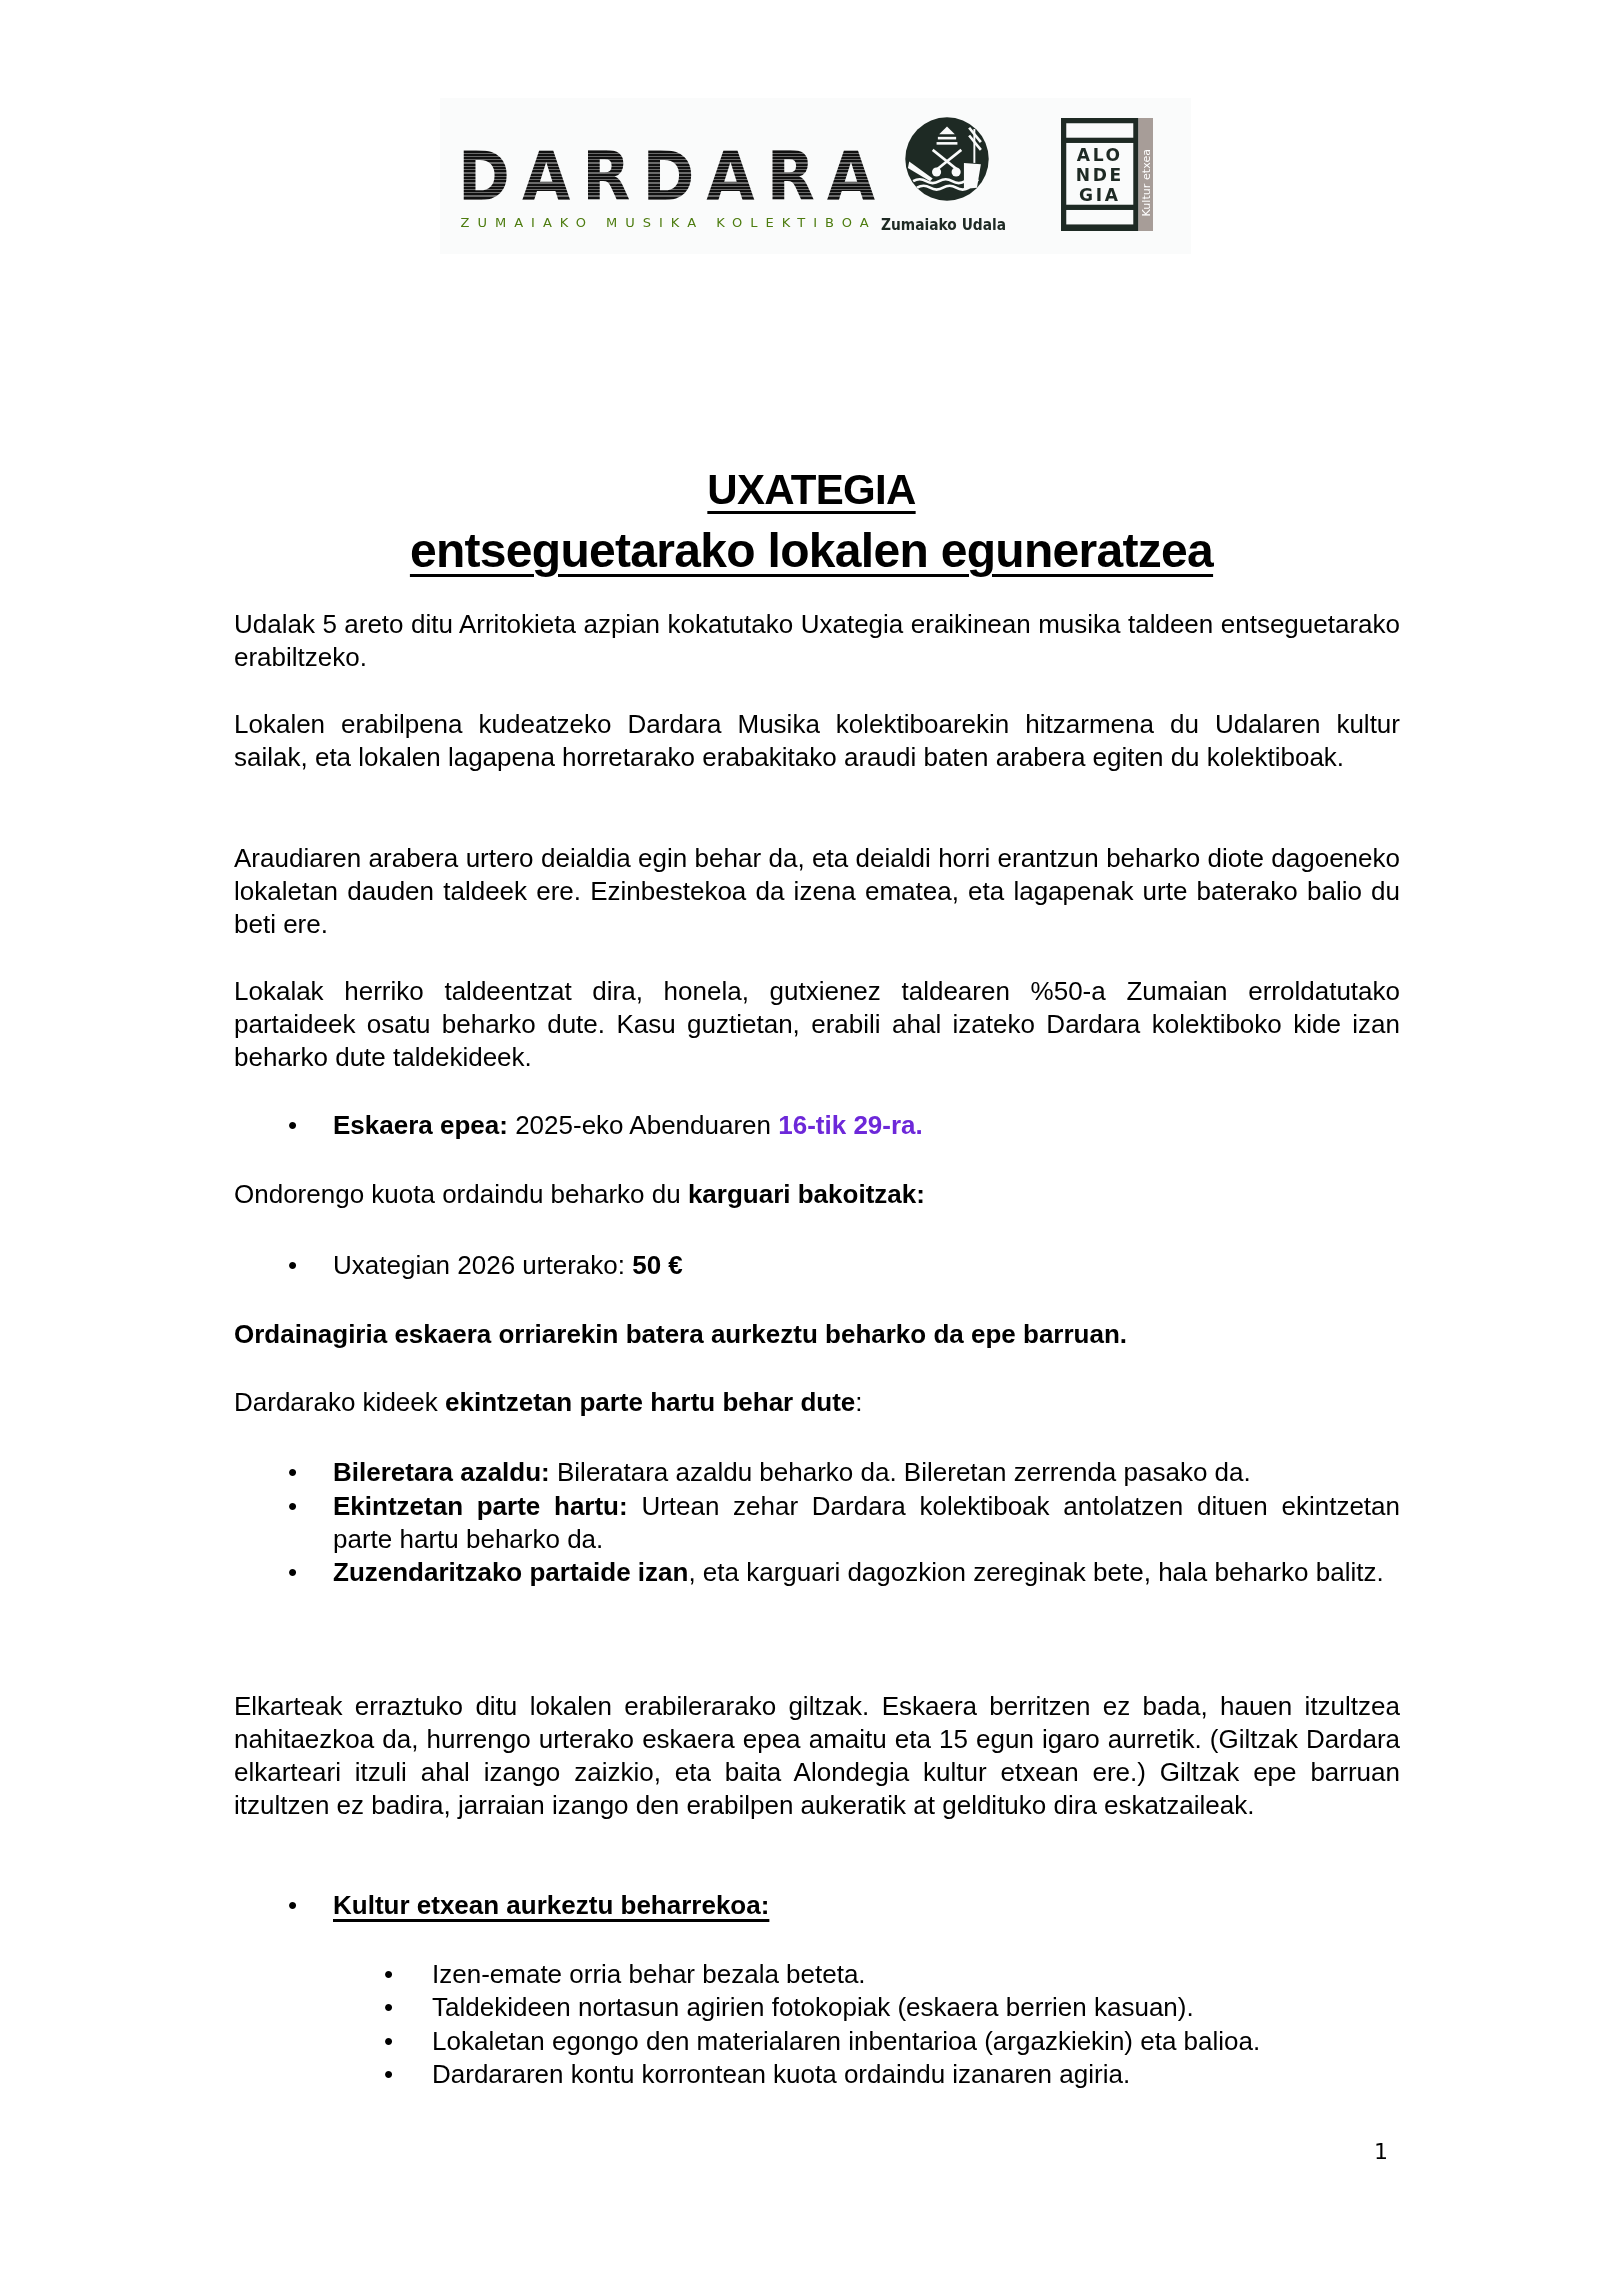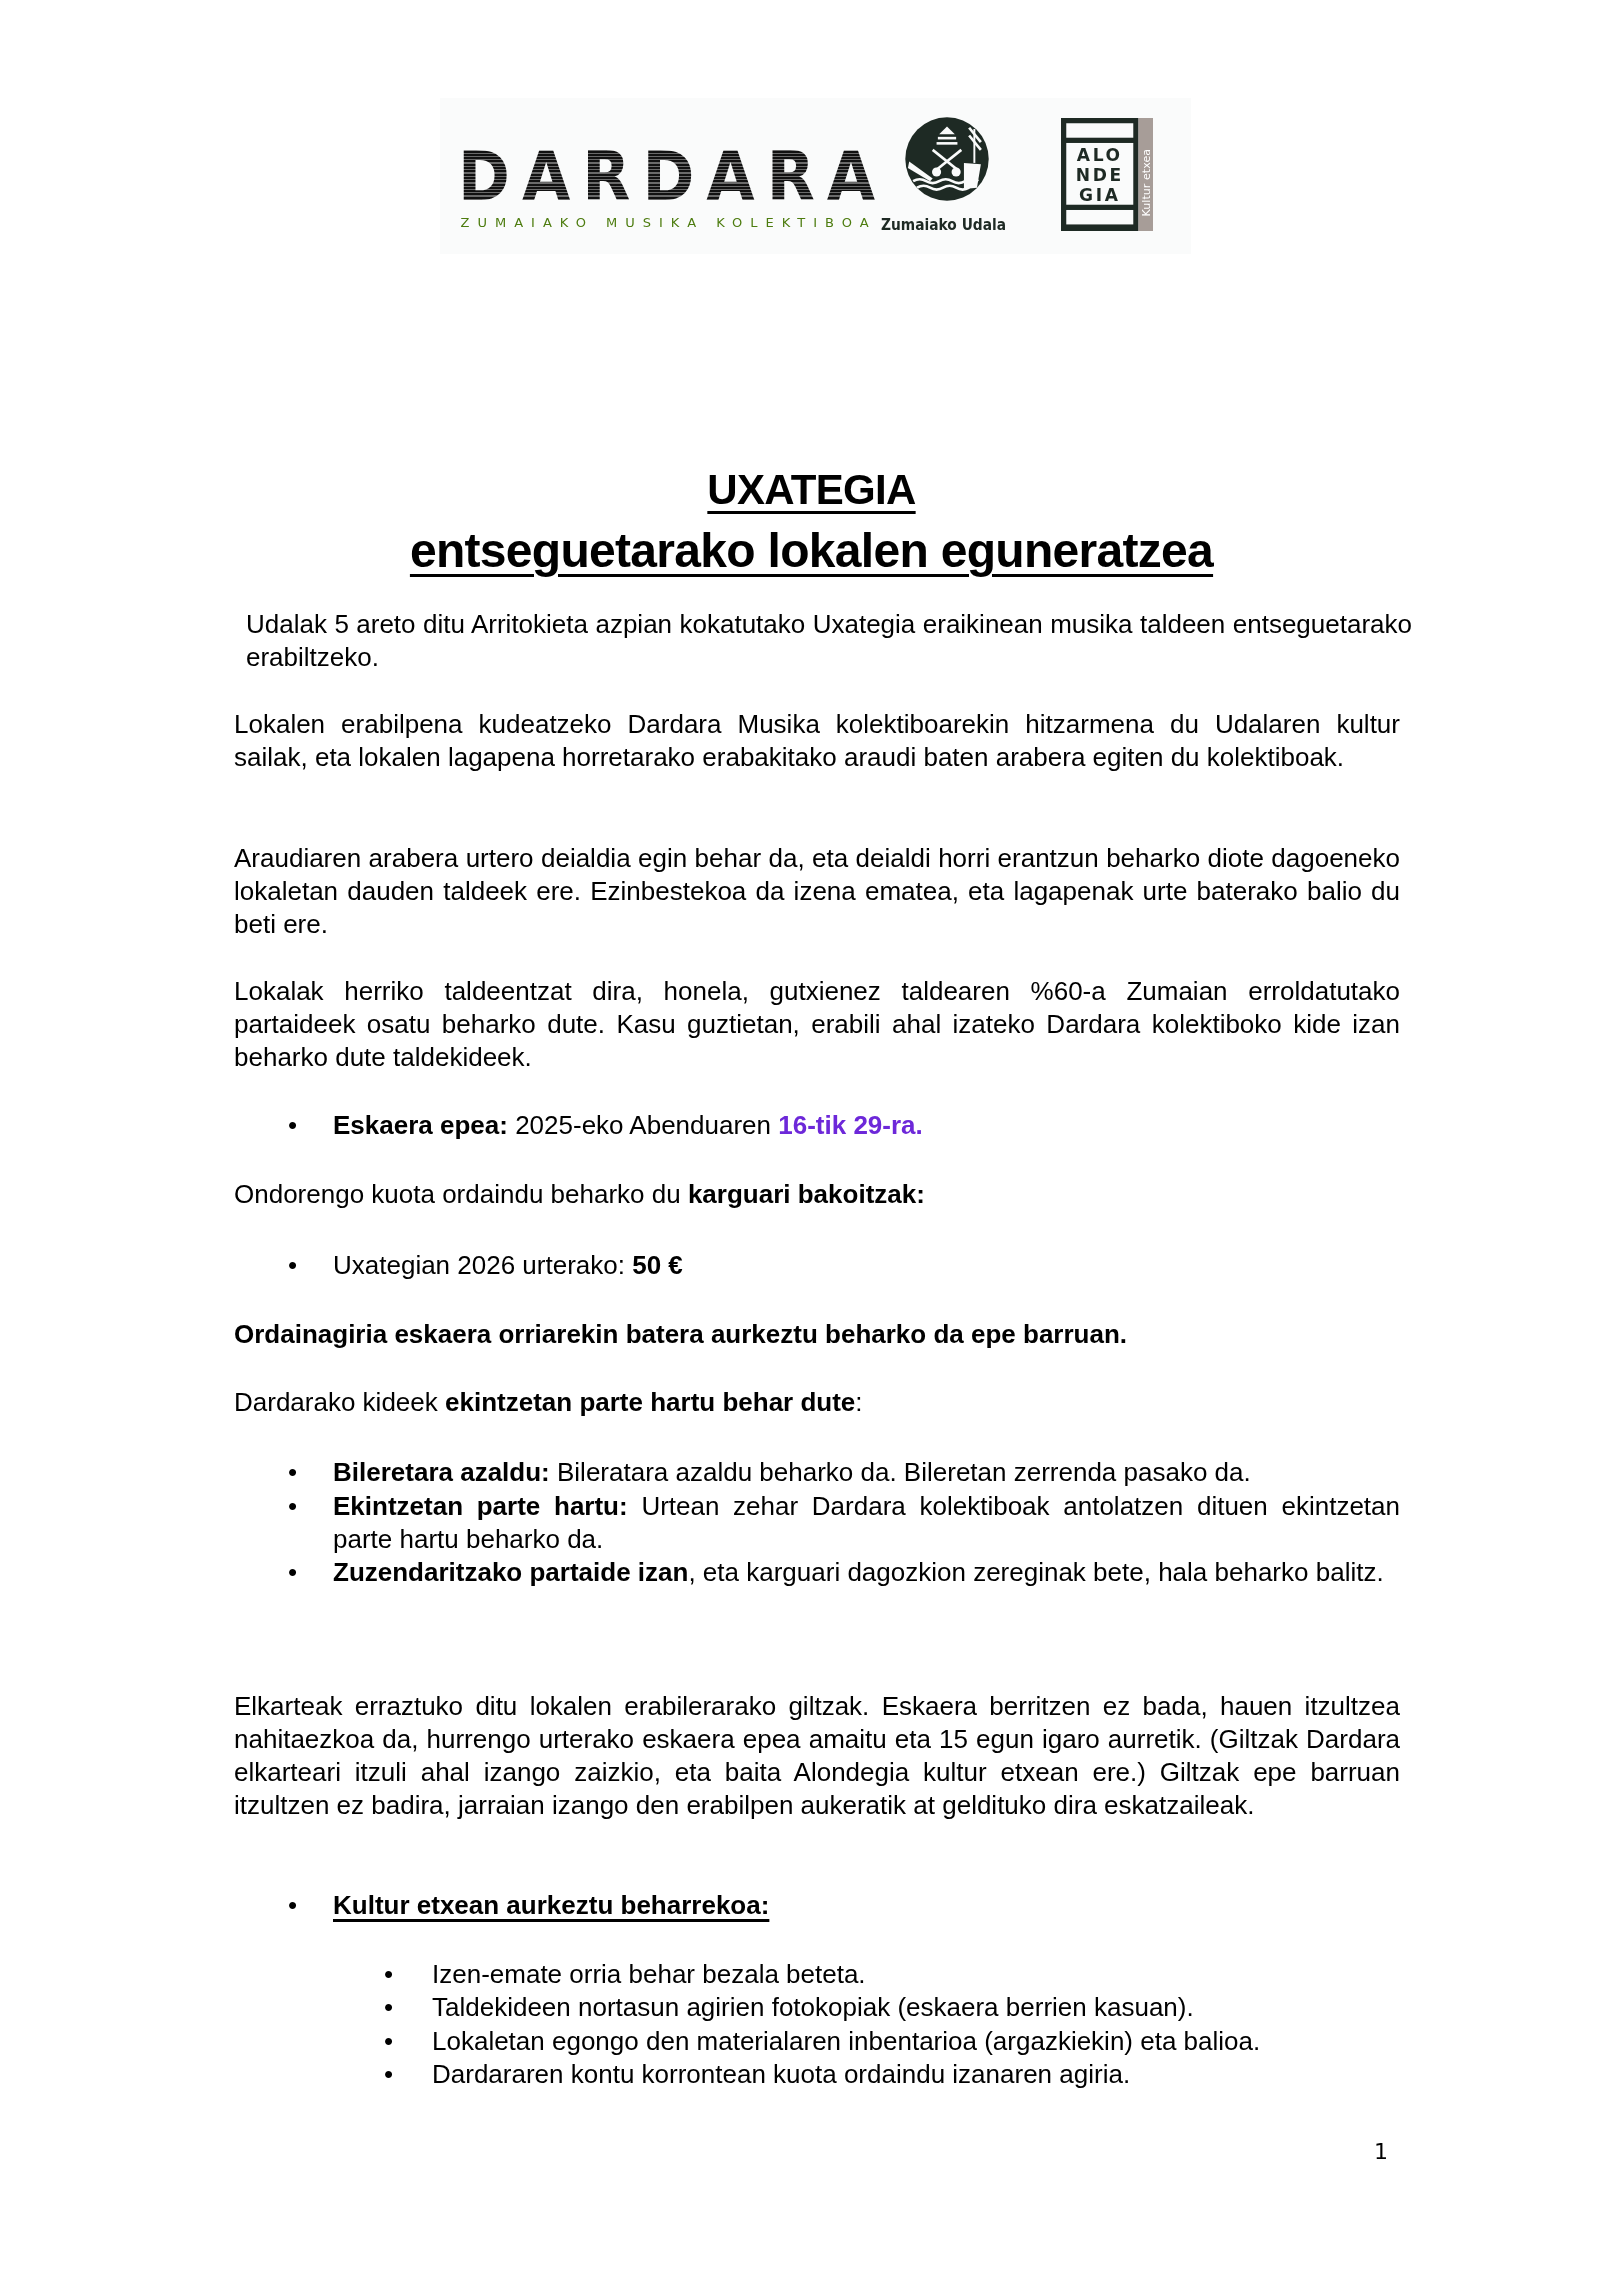--- a/index.html
+++ b/index.html
@@ -184,24 +184,24 @@
   <rect x="8" y="38" width="102" height="94" fill="#fafbfb"></rect>
   <text x="59" y="66" text-anchor="middle" font-family="DejaVu Sans, sans-serif" font-size="26" font-weight="bold" fill="#1e2a24" letter-spacing="4">ALO</text>
   <text x="59" y="96" text-anchor="middle" font-family="DejaVu Sans, sans-serif" font-size="26" font-weight="bold" fill="#1e2a24" letter-spacing="4">NDE</text>
   <text x="59" y="126" text-anchor="middle" font-family="DejaVu Sans, sans-serif" font-size="26" font-weight="bold" fill="#1e2a24" letter-spacing="4">GIA</text>
   <text x="136" y="150" transform="rotate(-90 136 150)" font-family="DejaVu Sans, sans-serif" font-size="17" fill="#ffffff">Kultur etxea</text>
 </svg>
 
 <div class="title title-1">UXATEGIA</div>
 <div class="title title-2">entseguetarako lokalen eguneratzea</div>
 
-<div class="p" style="top:608px;margin-left:12px;">Udalak 5 areto ditu Arritokieta azpian kokatutako Uxategia eraikinean musika taldeen entseguetarako erabiltzeko.</div>
+<div class="p" style="top:608px;">Udalak 5 areto ditu Arritokieta azpian kokatutako Uxategia eraikinean musika taldeen entseguetarako erabiltzeko.</div>
 <div class="p" style="top:708px;">Lokalen erabilpena kudeatzeko Dardara Musika kolektiboarekin hitzarmena du Udalaren kultur sailak, eta lokalen lagapena horretarako erabakitako araudi baten arabera egiten du kolektiboak.</div>
 <div class="p" style="top:842px;">Araudiaren arabera urtero deialdia egin behar da, eta deialdi horri erantzun beharko diote dagoeneko lokaletan dauden taldeek ere. Ezinbestekoa da izena ematea, eta lagapenak urte baterako balio du beti ere.</div>
-<div class="p" style="top:975px;">Lokalak herriko taldeentzat dira, honela, gutxienez taldearen %60-a Zumaian erroldatutako partaideek osatu beharko dute. Kasu guztietan, erabili ahal izateko Dardara kolektiboko kide izan beharko dute taldekideek.</div>
+<div class="p" style="top:975px;">Lokalak herriko taldeentzat dira, honela, gutxienez taldearen %50-a Zumaian erroldatutako partaideek osatu beharko dute. Kasu guztietan, erabili ahal izateko Dardara kolektiboko kide izan beharko dute taldekideek.</div>
 
 <div class="bullet-row" style="top:1109px;">
   <span class="bullet-dot">•</span>
   <span class="bullet-text nojust">
     <span class="b">Eskaera epea:</span>
     <span>2025-eko Abenduaren</span>
     <span class="blue">16-tik 29-ra.</span>
   </span>
 </div>
 

